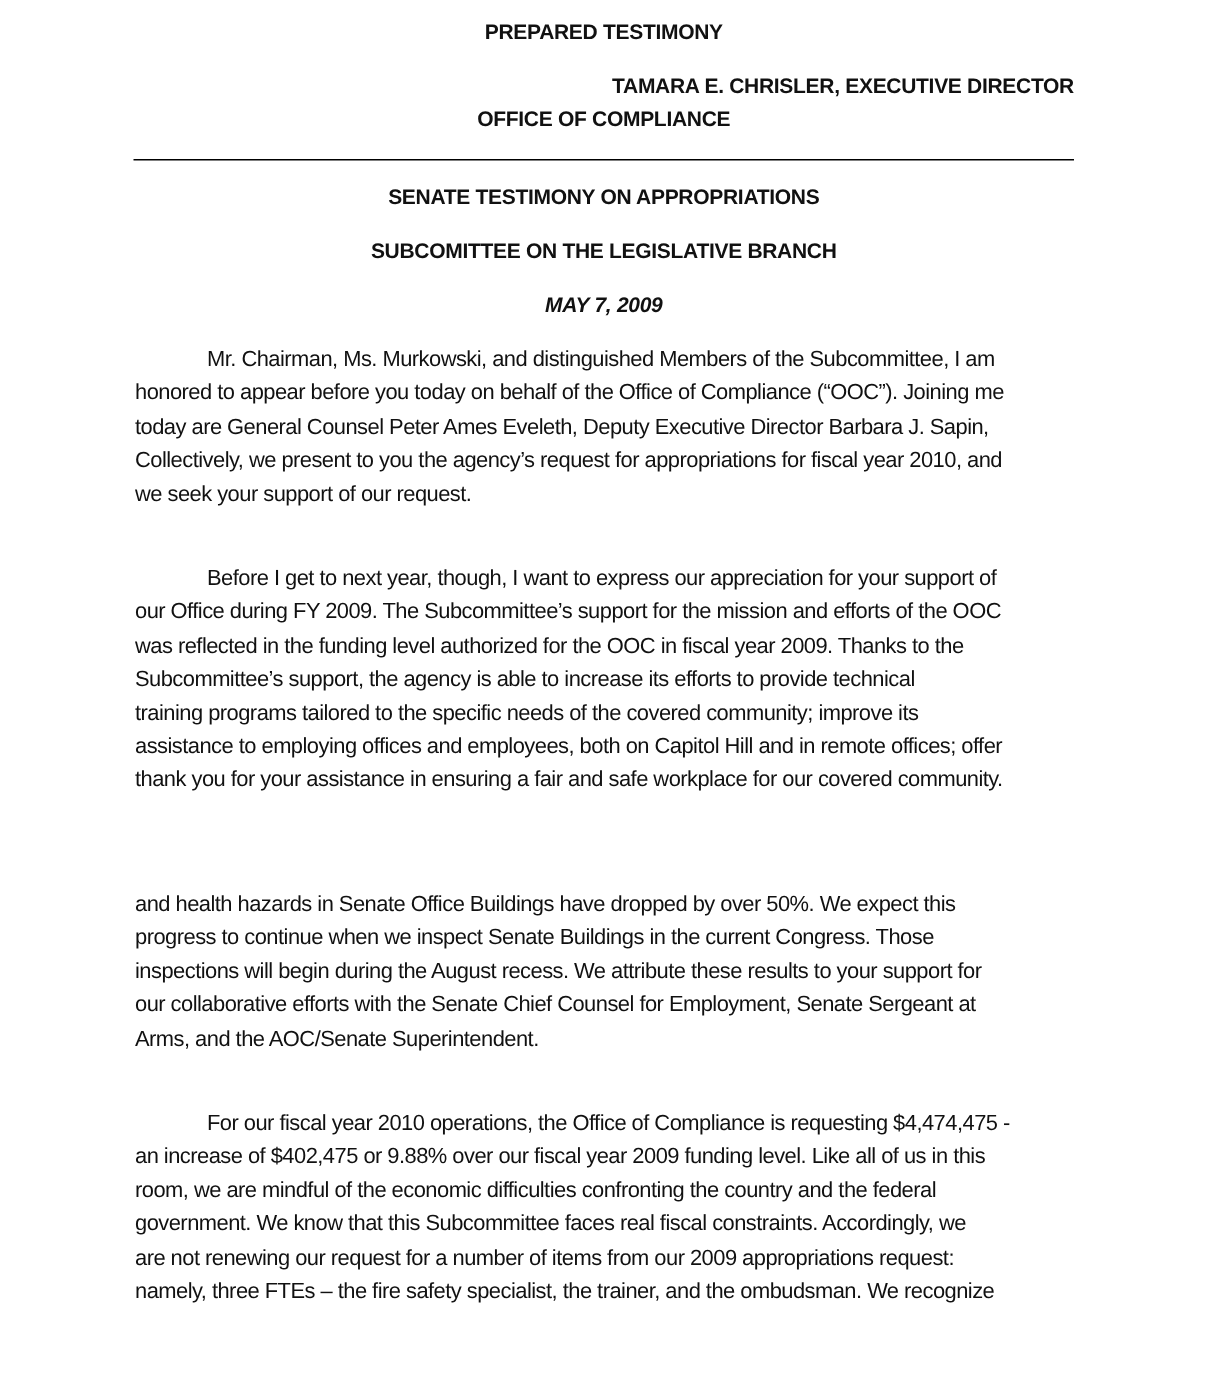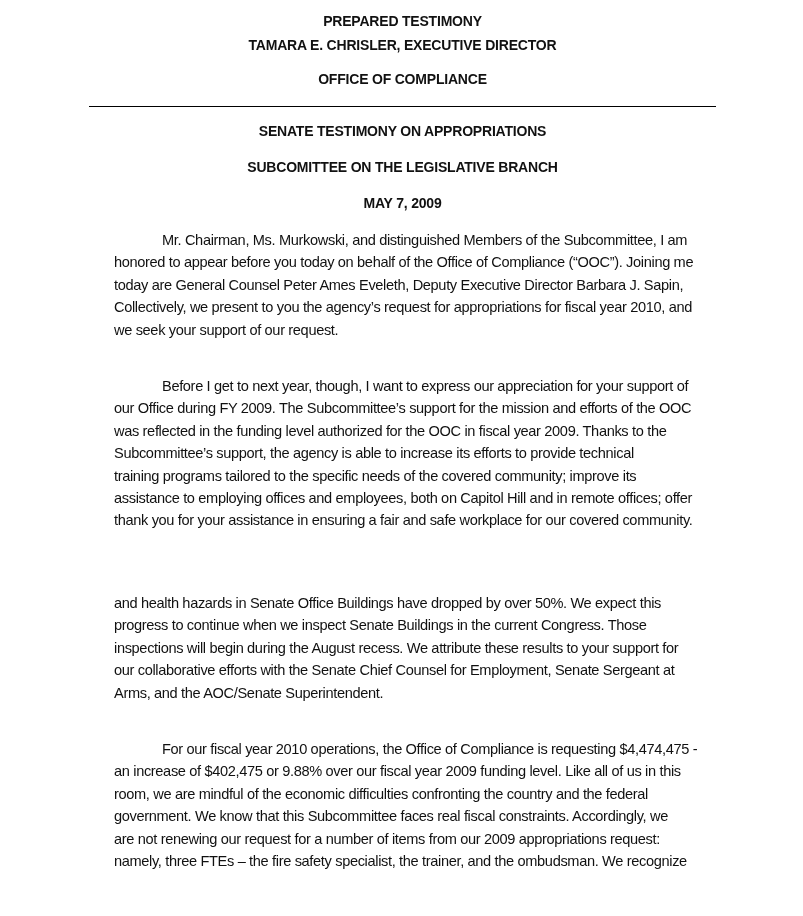--- a/index.html
+++ b/index.html
@@ -45,40 +45,39 @@
       left: 90px;
       width: 640px;
       font-size: 14.6px;
       letter-spacing: -0.35px;
     }
     .line {
       display: block;
       height: 22.4px;
       line-height: 22.4px;
       white-space: nowrap;
-      margin-left: 24px;
     }
     .line.indent {
       padding-left: 48px;
     }
   </style>
 </head>
 <body>
 
 <div class="page">
 
   <div class="heading" style="top:12px;">PREPARED TESTIMONY</div>
-  <div class="heading" style="top:36px;">TAMARA E. CHRISLER, EXECUTIVE DIRECTOR</div>
+  <div class="heading" style="top:48px;text-align:right;">TAMARA E. CHRISLER, EXECUTIVE DIRECTOR</div>
   <div class="heading" style="top:70px;">OFFICE OF COMPLIANCE</div>
 
   <div class="rule"></div>
 
   <div class="heading" style="top:122px;">SENATE TESTIMONY ON APPROPRIATIONS</div>
   <div class="heading" style="top:158px;">SUBCOMITTEE ON THE LEGISLATIVE BRANCH</div>
-  <div class="heading" style="top:194px;">MAY 7, 2009</div>
+  <div class="heading" style="top:194px;font-style:italic;">MAY 7, 2009</div>
 
   <div class="para" style="top:229px;">
     <span class="line indent">Mr. Chairman, Ms. Murkowski, and distinguished Members of the Subcommittee, I am</span>
     <span class="line">honored to appear before you today on behalf of the Office of Compliance (“OOC”).  Joining me</span>
     <span class="line">today are General Counsel Peter Ames Eveleth, Deputy Executive Director Barbara J. Sapin,</span>
     <span class="line">Collectively, we present to you the agency’s request for appropriations for fiscal year 2010, and</span>
     <span class="line">we seek your support of our request.</span>
   </div>
 
   <div class="para" style="top:375px;">

